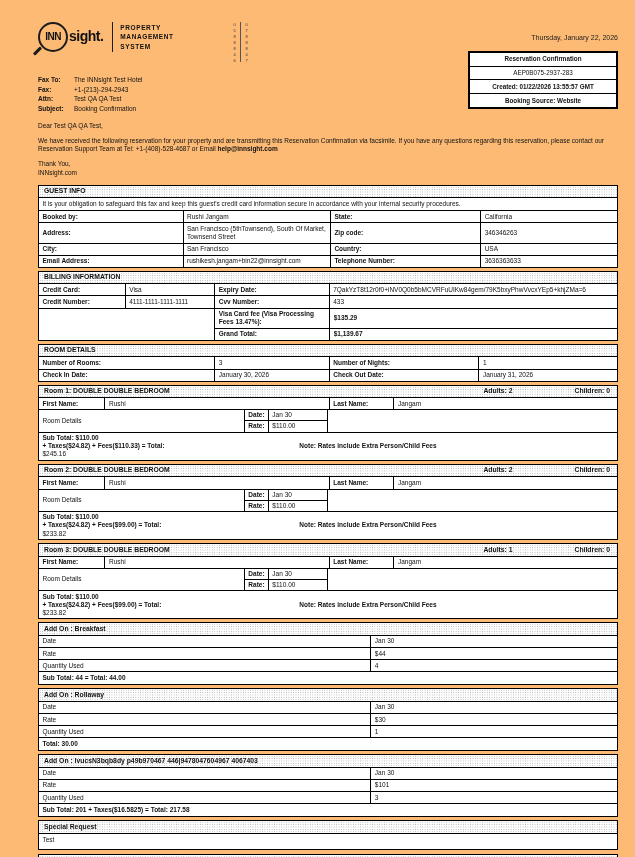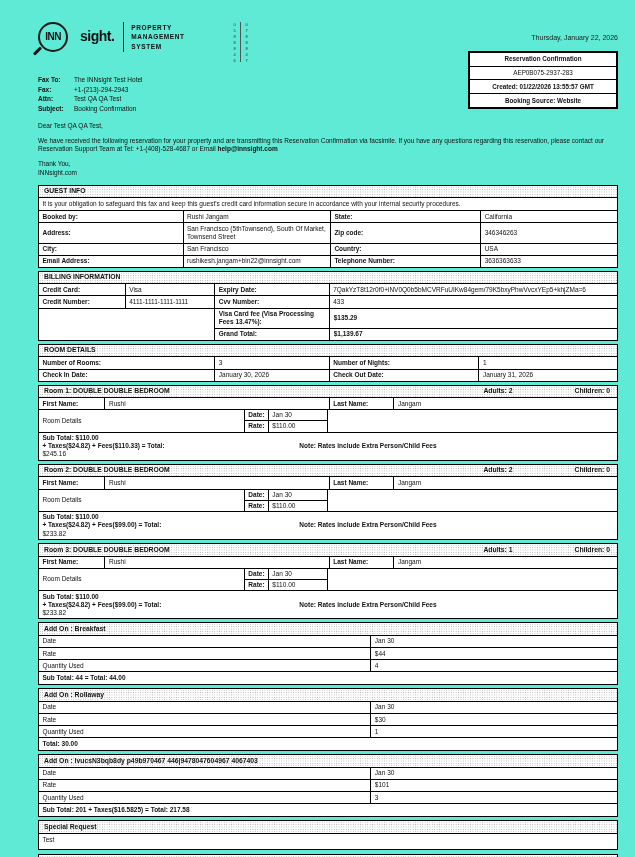--- a/index.html
+++ b/index.html
@@ -1,28 +1,28 @@
 <!DOCTYPE html>
 <html><head>
 <meta charset="utf-8">
 <style>
   * { margin:0; padding:0; box-sizing:border-box; }
   html,body { background:#e8e8e8; }
   body { font-family:"Liberation Sans", sans-serif; color:#111; }
-  .page { width:635px; height:857px; background:#5eead4; position:relative;
+  .page { width:635px; height:857px; background:#fdba74; position:relative;
           padding:22px 17px 0 38px; overflow:hidden; font-size:6.5px; line-height:1.25; }
 
   
   .hdr { display:flex; align-items:flex-start; margin-bottom:10px; height:44px; }
   .logo-group { display:flex; align-items:center; }
   .glass { position:relative; width:30px; height:30px; border:2.5px solid #1c1c1c; border-radius:50%;
            display:flex; align-items:center; justify-content:center; font-weight:700; font-size:10px; letter-spacing:-0.5px; }
   .glass::after { content:""; position:absolute; width:3px; height:10px; background:#1c1c1c;
                   left:-4px; bottom:-6px; transform:rotate(45deg); border-radius:1px; }
-  .brand-rest { font-size:14px; font-weight:700; letter-spacing:-0.5px; margin-left:12px; }
+  .brand-rest { font-size:14px; font-weight:700; letter-spacing:-0.5px; margin-left:1px; }
   .logo-divider { width:0; border-left:1.5px solid #1c1c1c; height:30px; margin:0 7px 0 9px; }
   .tagline { font-size:6.5px; font-weight:700; letter-spacing:0.6px; line-height:1.45; }
   .stamp { position:absolute; left:232px; top:22px; display:flex; gap:3px; height:42px; }
   .stamp-col { writing-mode:vertical-rl; text-orientation:upright; font-size:4px; color:#333; letter-spacing:1px; }
   .stamp-divider { border-left:1px solid #555; height:40px; }
   .res-wrap { position:absolute; top:34px; right:17px; width:150px; }
   .hdr-date { text-align:right; font-size:7px; margin-bottom:8px; color:#222; }
   .res-box { border:2px solid #000; background:#fff; }
   .res-row { text-align:center; padding:2.5px 2px; font-size:6.3px; border-top:1px solid #000; }
   .res-row:first-child { border-top:none; }

